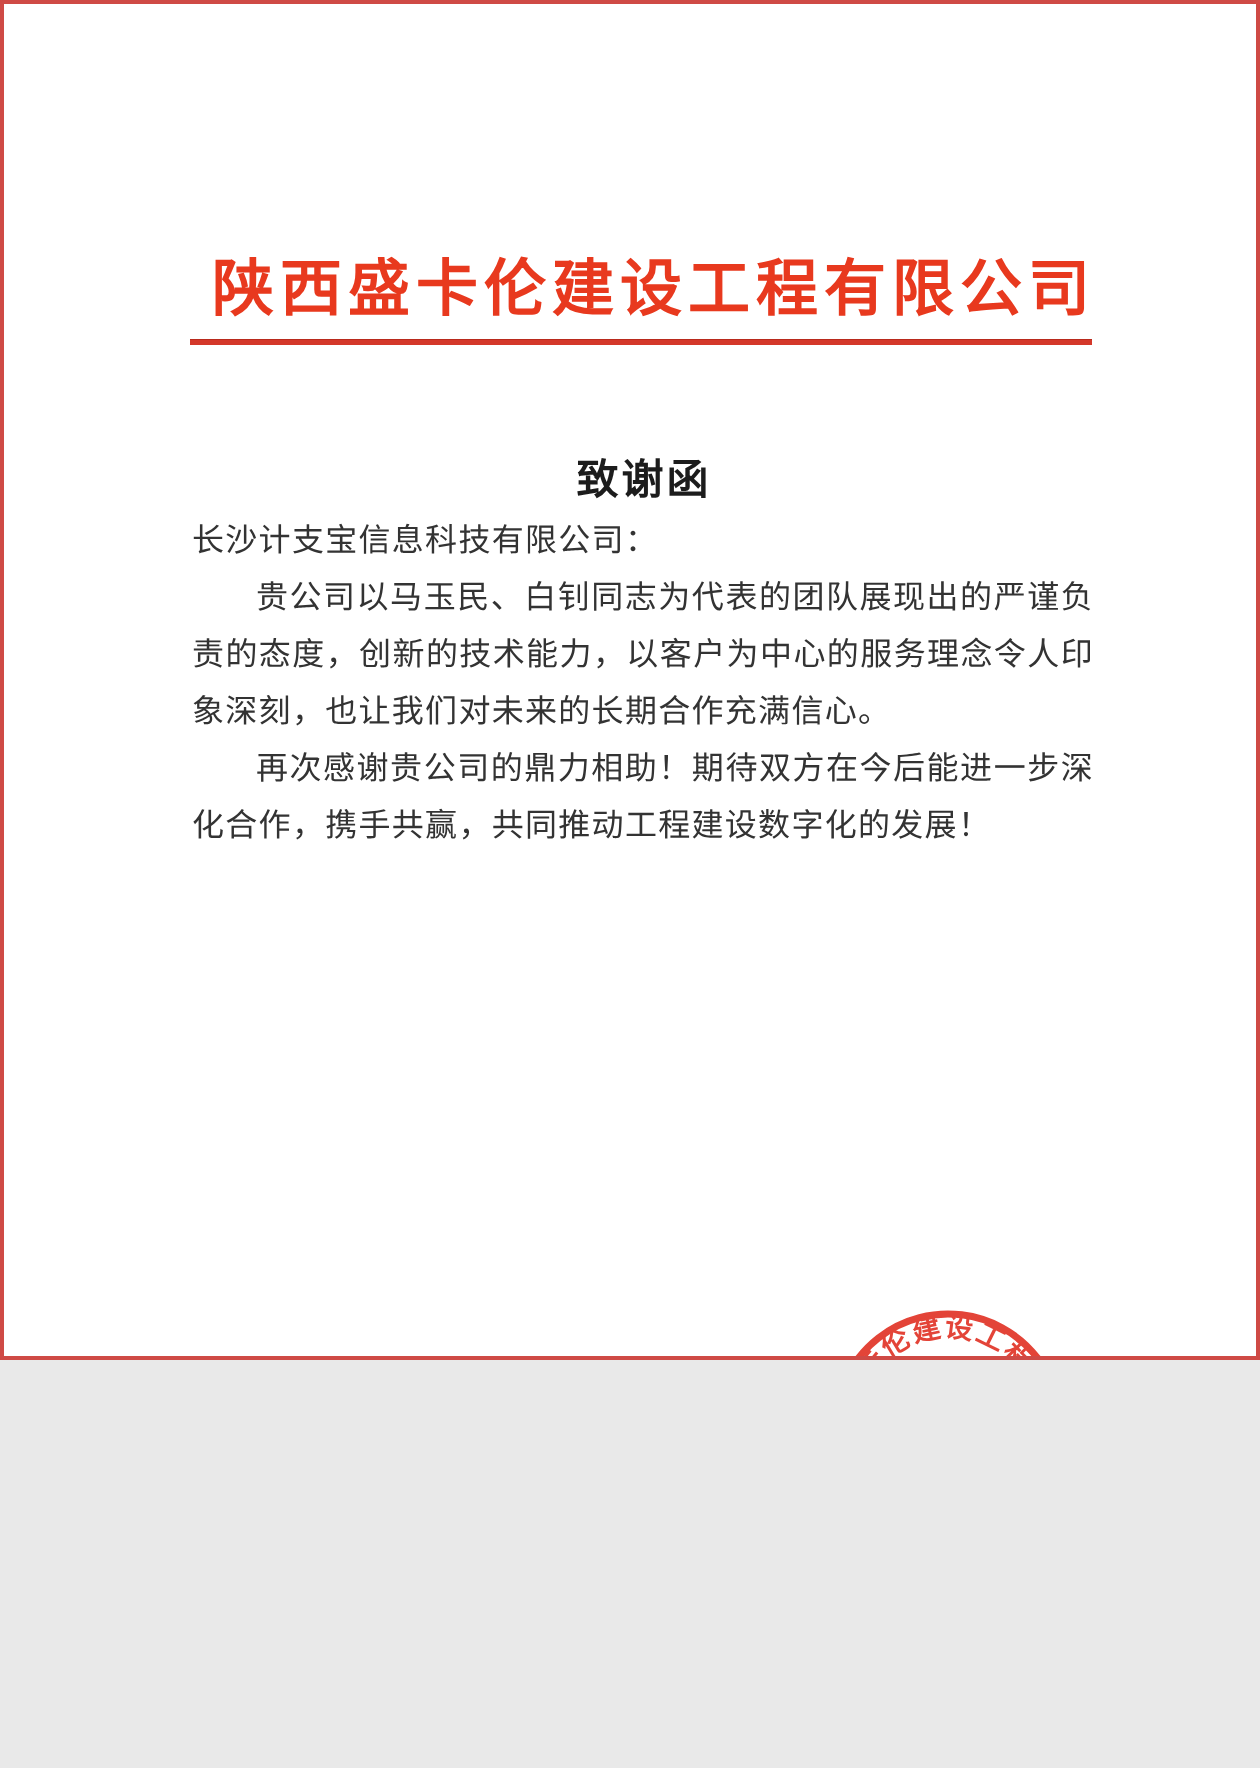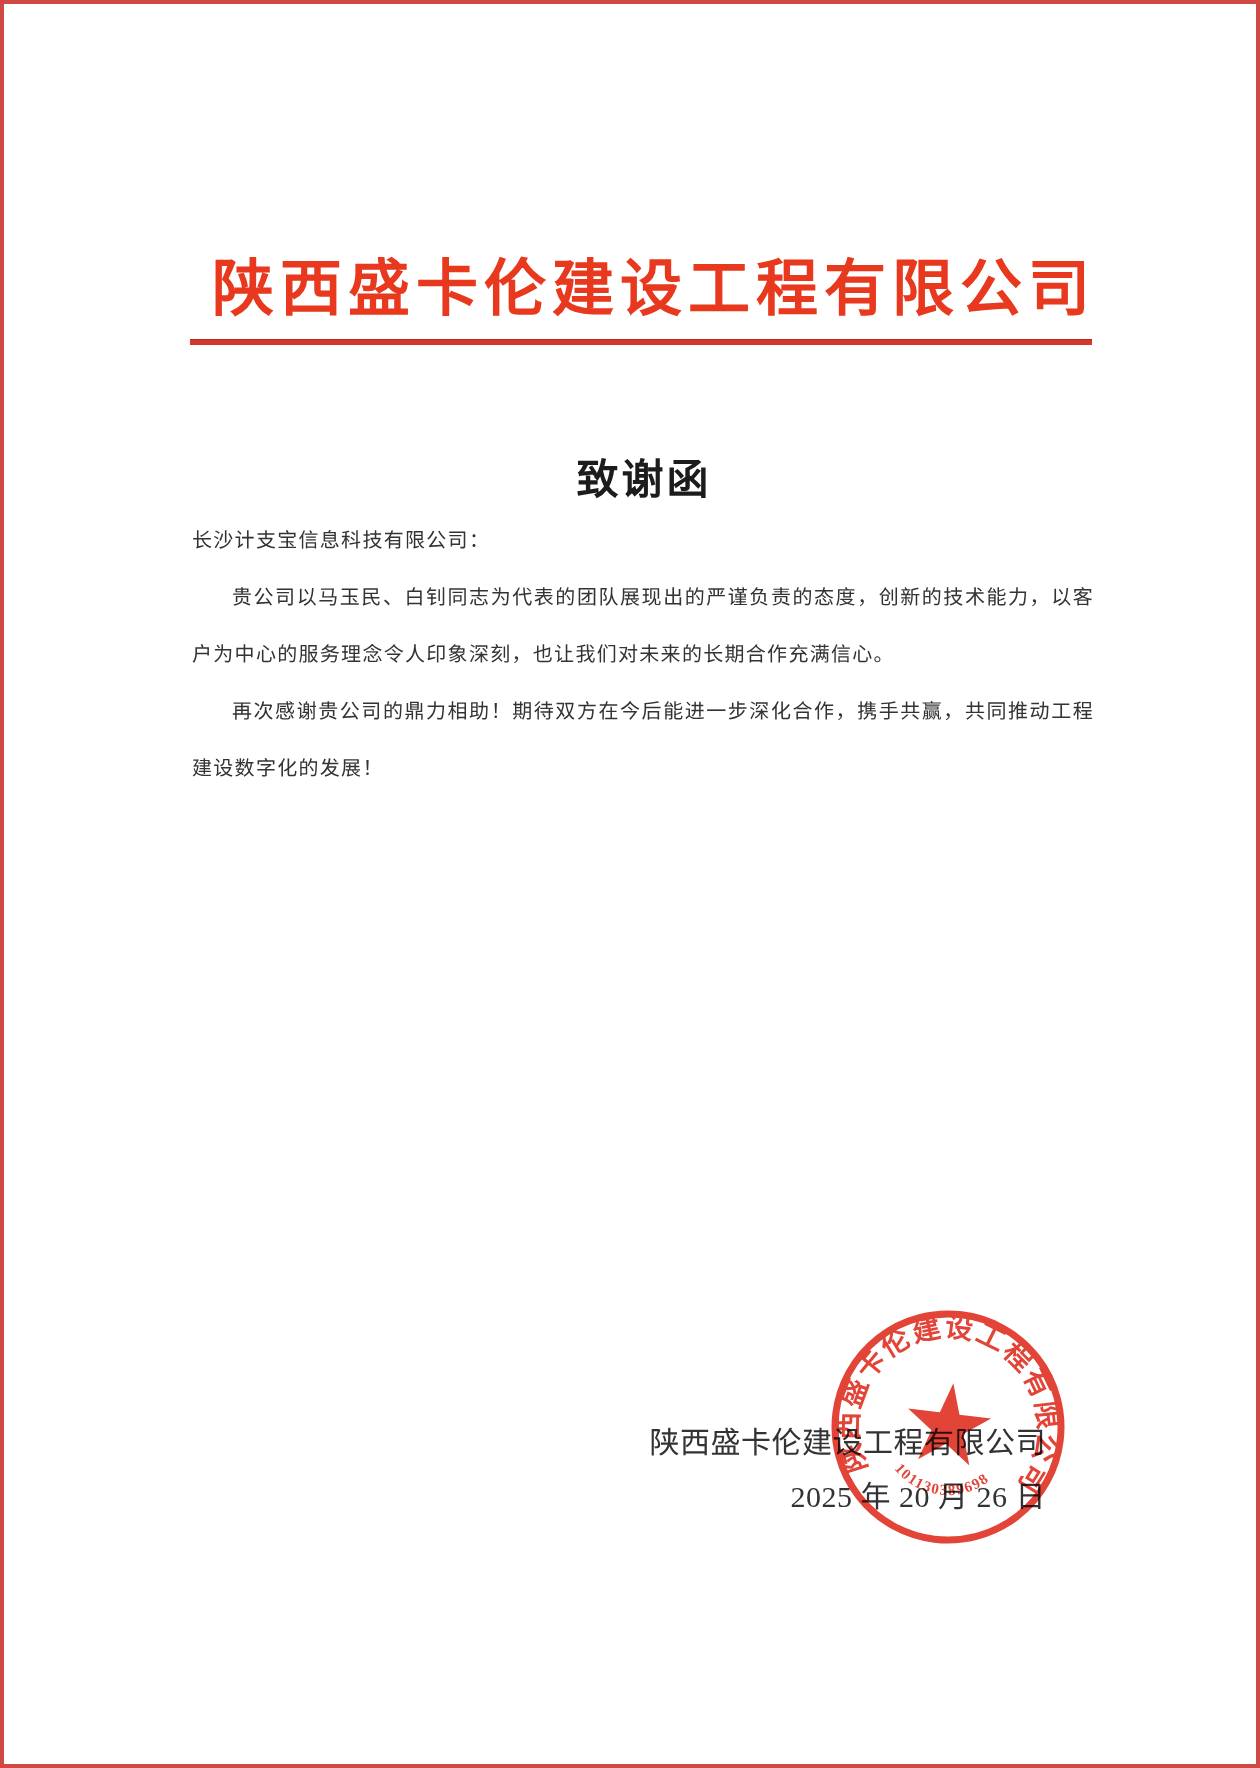--- a/index.html
+++ b/index.html
@@ -1,18 +1,18 @@
 <!DOCTYPE html>
 <html lang="zh-CN"><head>
 <meta charset="utf-8">
 <style>
   html,body{margin:0;padding:0;background:#e9e9e9;}
   .page{
     position:relative;
-    width:1260px;height:1768px;
+    width:1260px;height:1360px;
     background:#ffffff;
     border:4px solid #cf4a45;
     box-sizing:border-box;
     overflow:hidden;
     font-family:"Liberation Serif","DejaVu Serif",serif;
   }
   .letterhead-title{
     position:absolute;
     top:254px;left:0;width:100%;
     text-align:center;
@@ -39,21 +39,21 @@
     font-size:42px;
     font-weight:bold;
     color:#1c1c1c;
     line-height:1.15;
     letter-spacing:3px;
   }
   .letter-body{
     position:absolute;
     top:508px;left:188px;
     width:902px;
-    font-size:20px;
+    font-size:32px;
     line-height:57px;
     letter-spacing:1.3px;
     color:#333333;
     text-align:justify;
     text-justify:inter-character;
     line-break:strict;
   }
   .letter-body p{margin:0;text-indent:2em;}
   .letter-body p.salutation{text-indent:0;}
   .signature-block{

